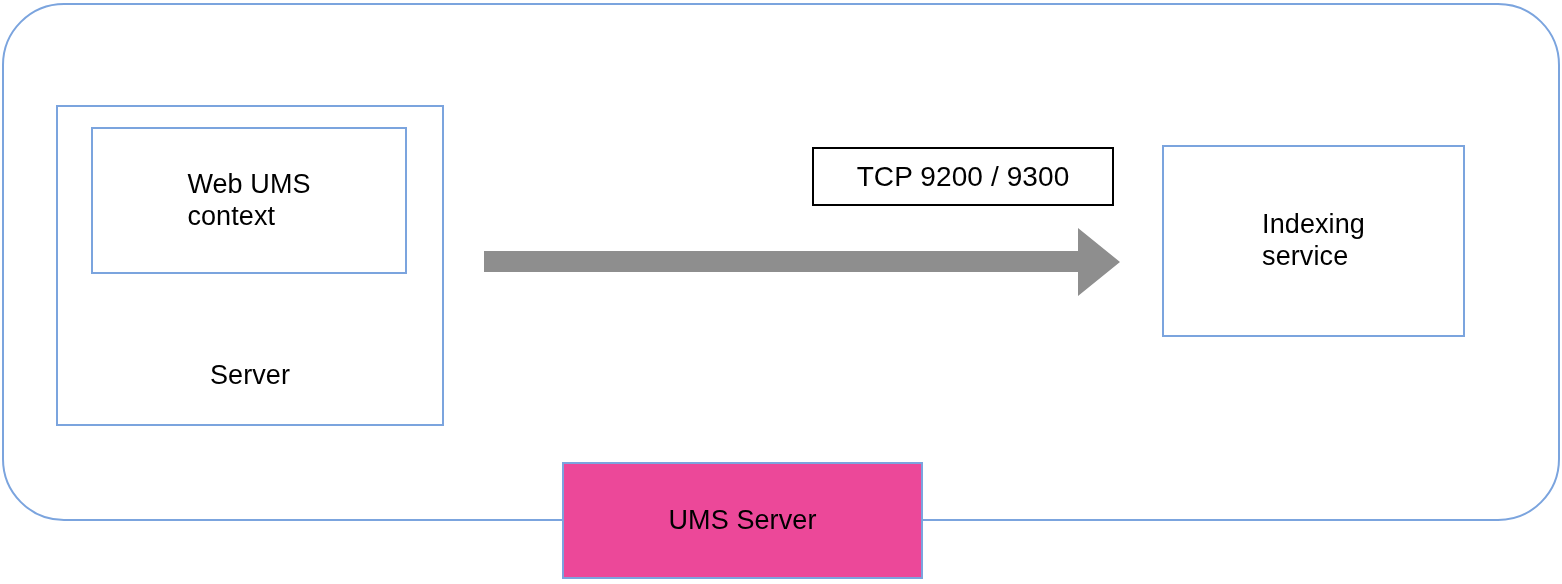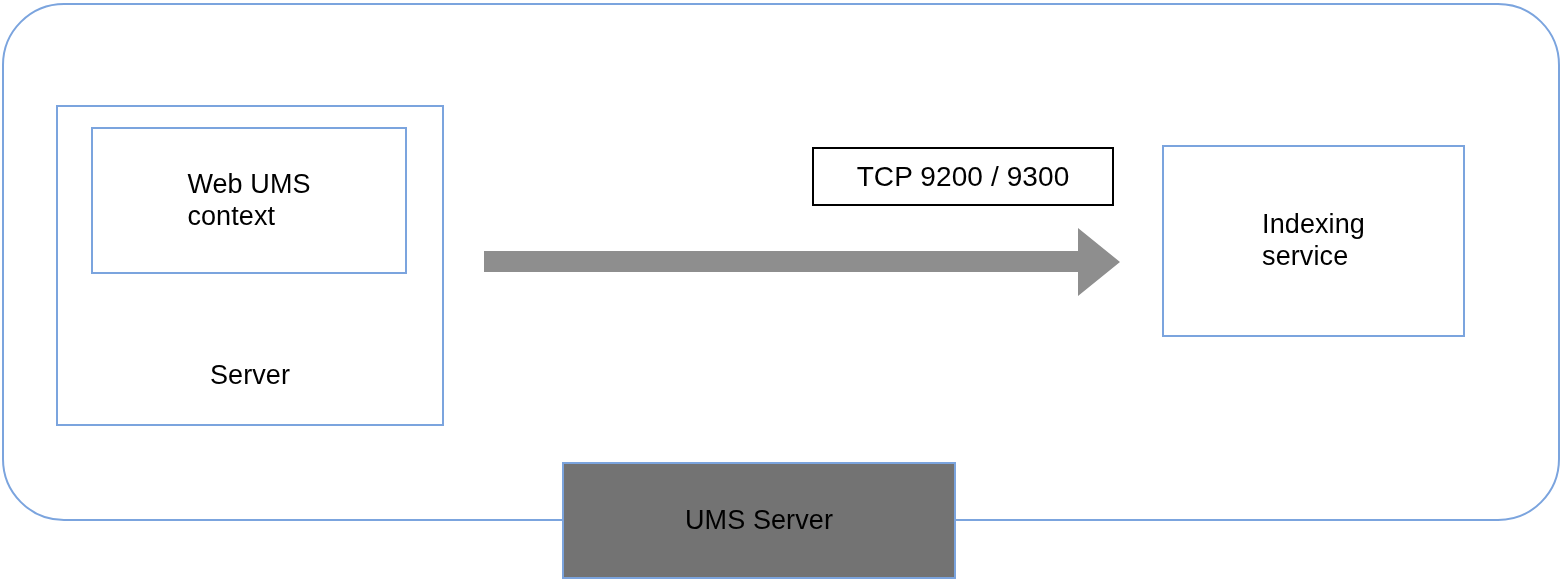--- a/index.html
+++ b/index.html
@@ -85,24 +85,24 @@
     top: 145px;
     width: 303px;
     height: 192px;
     border: 2px solid #7BA4DE;
   }
 
   
   #ums-server-box {
     left: 562px;
     top: 462px;
-    width: 394px;
+    width: 361px;
     height: 117px;
     border: 2px solid #7BA4DE;
-    background: #737373;
+    background: #ec4899;
     z-index: 5;
   }
 
   
   #tcp-port-label-box {
     left: 812px;
     top: 147px;
     width: 302px;
     height: 59px;
     border: 2px solid #000000;

